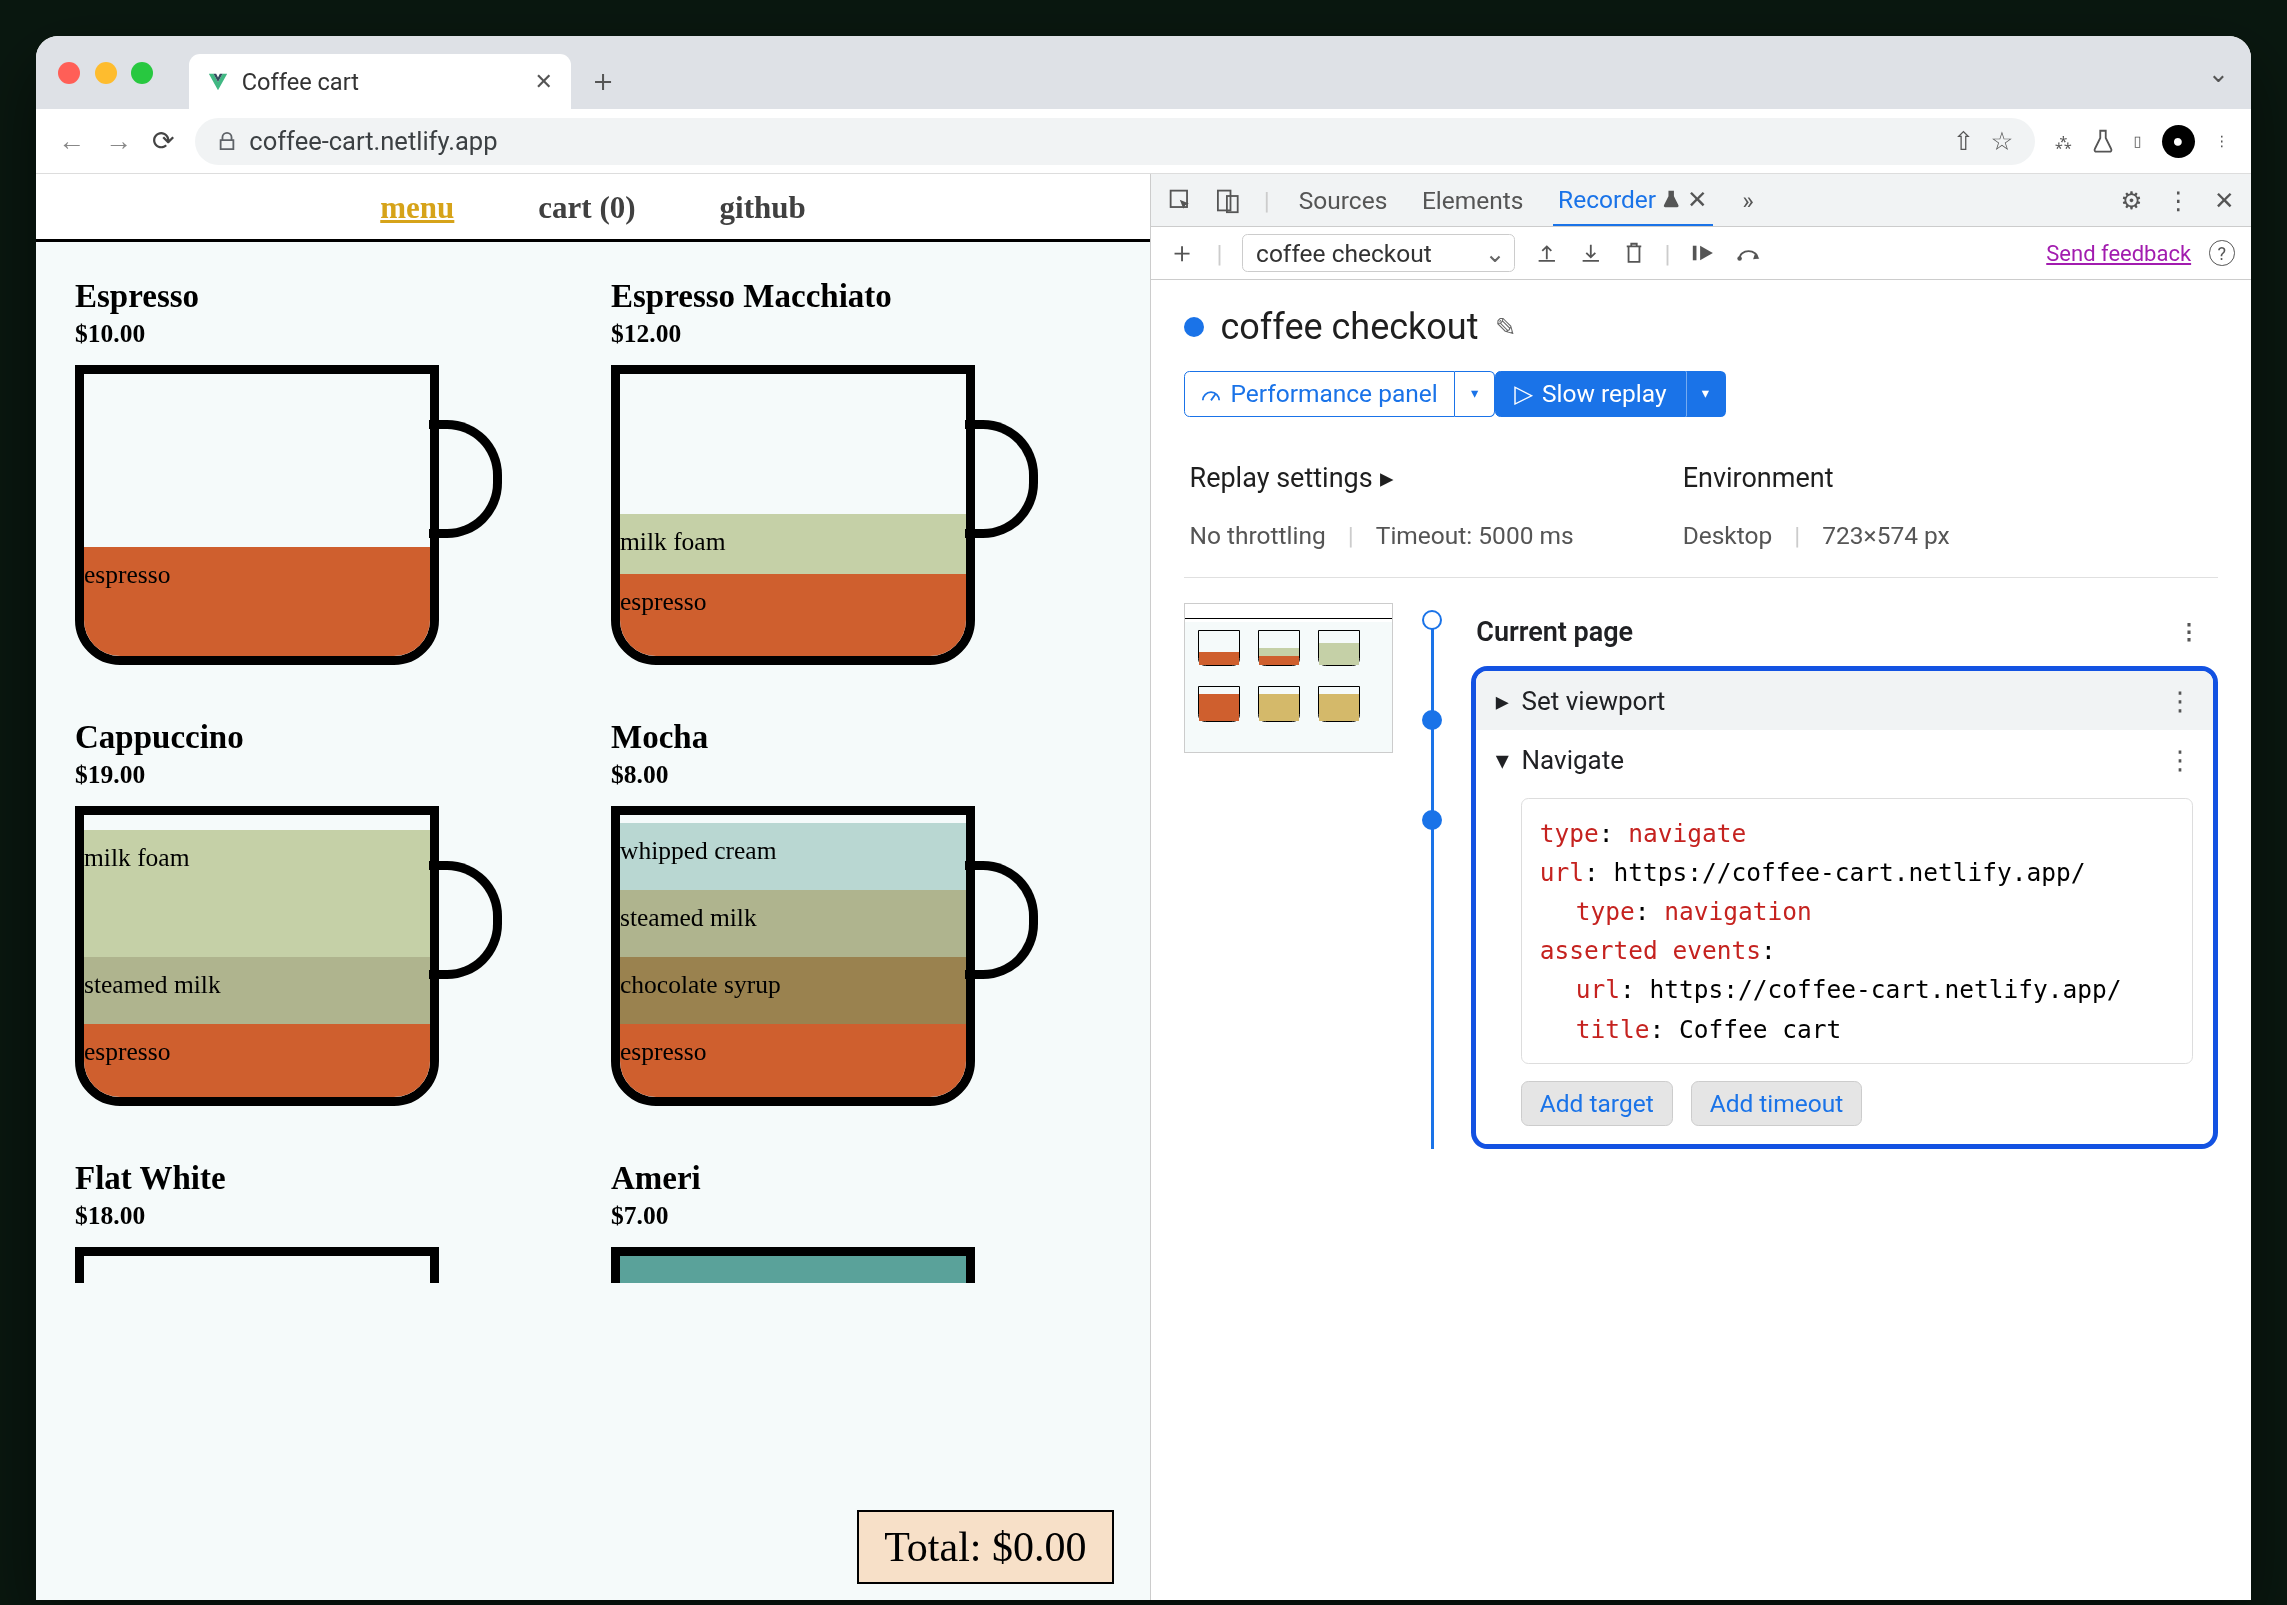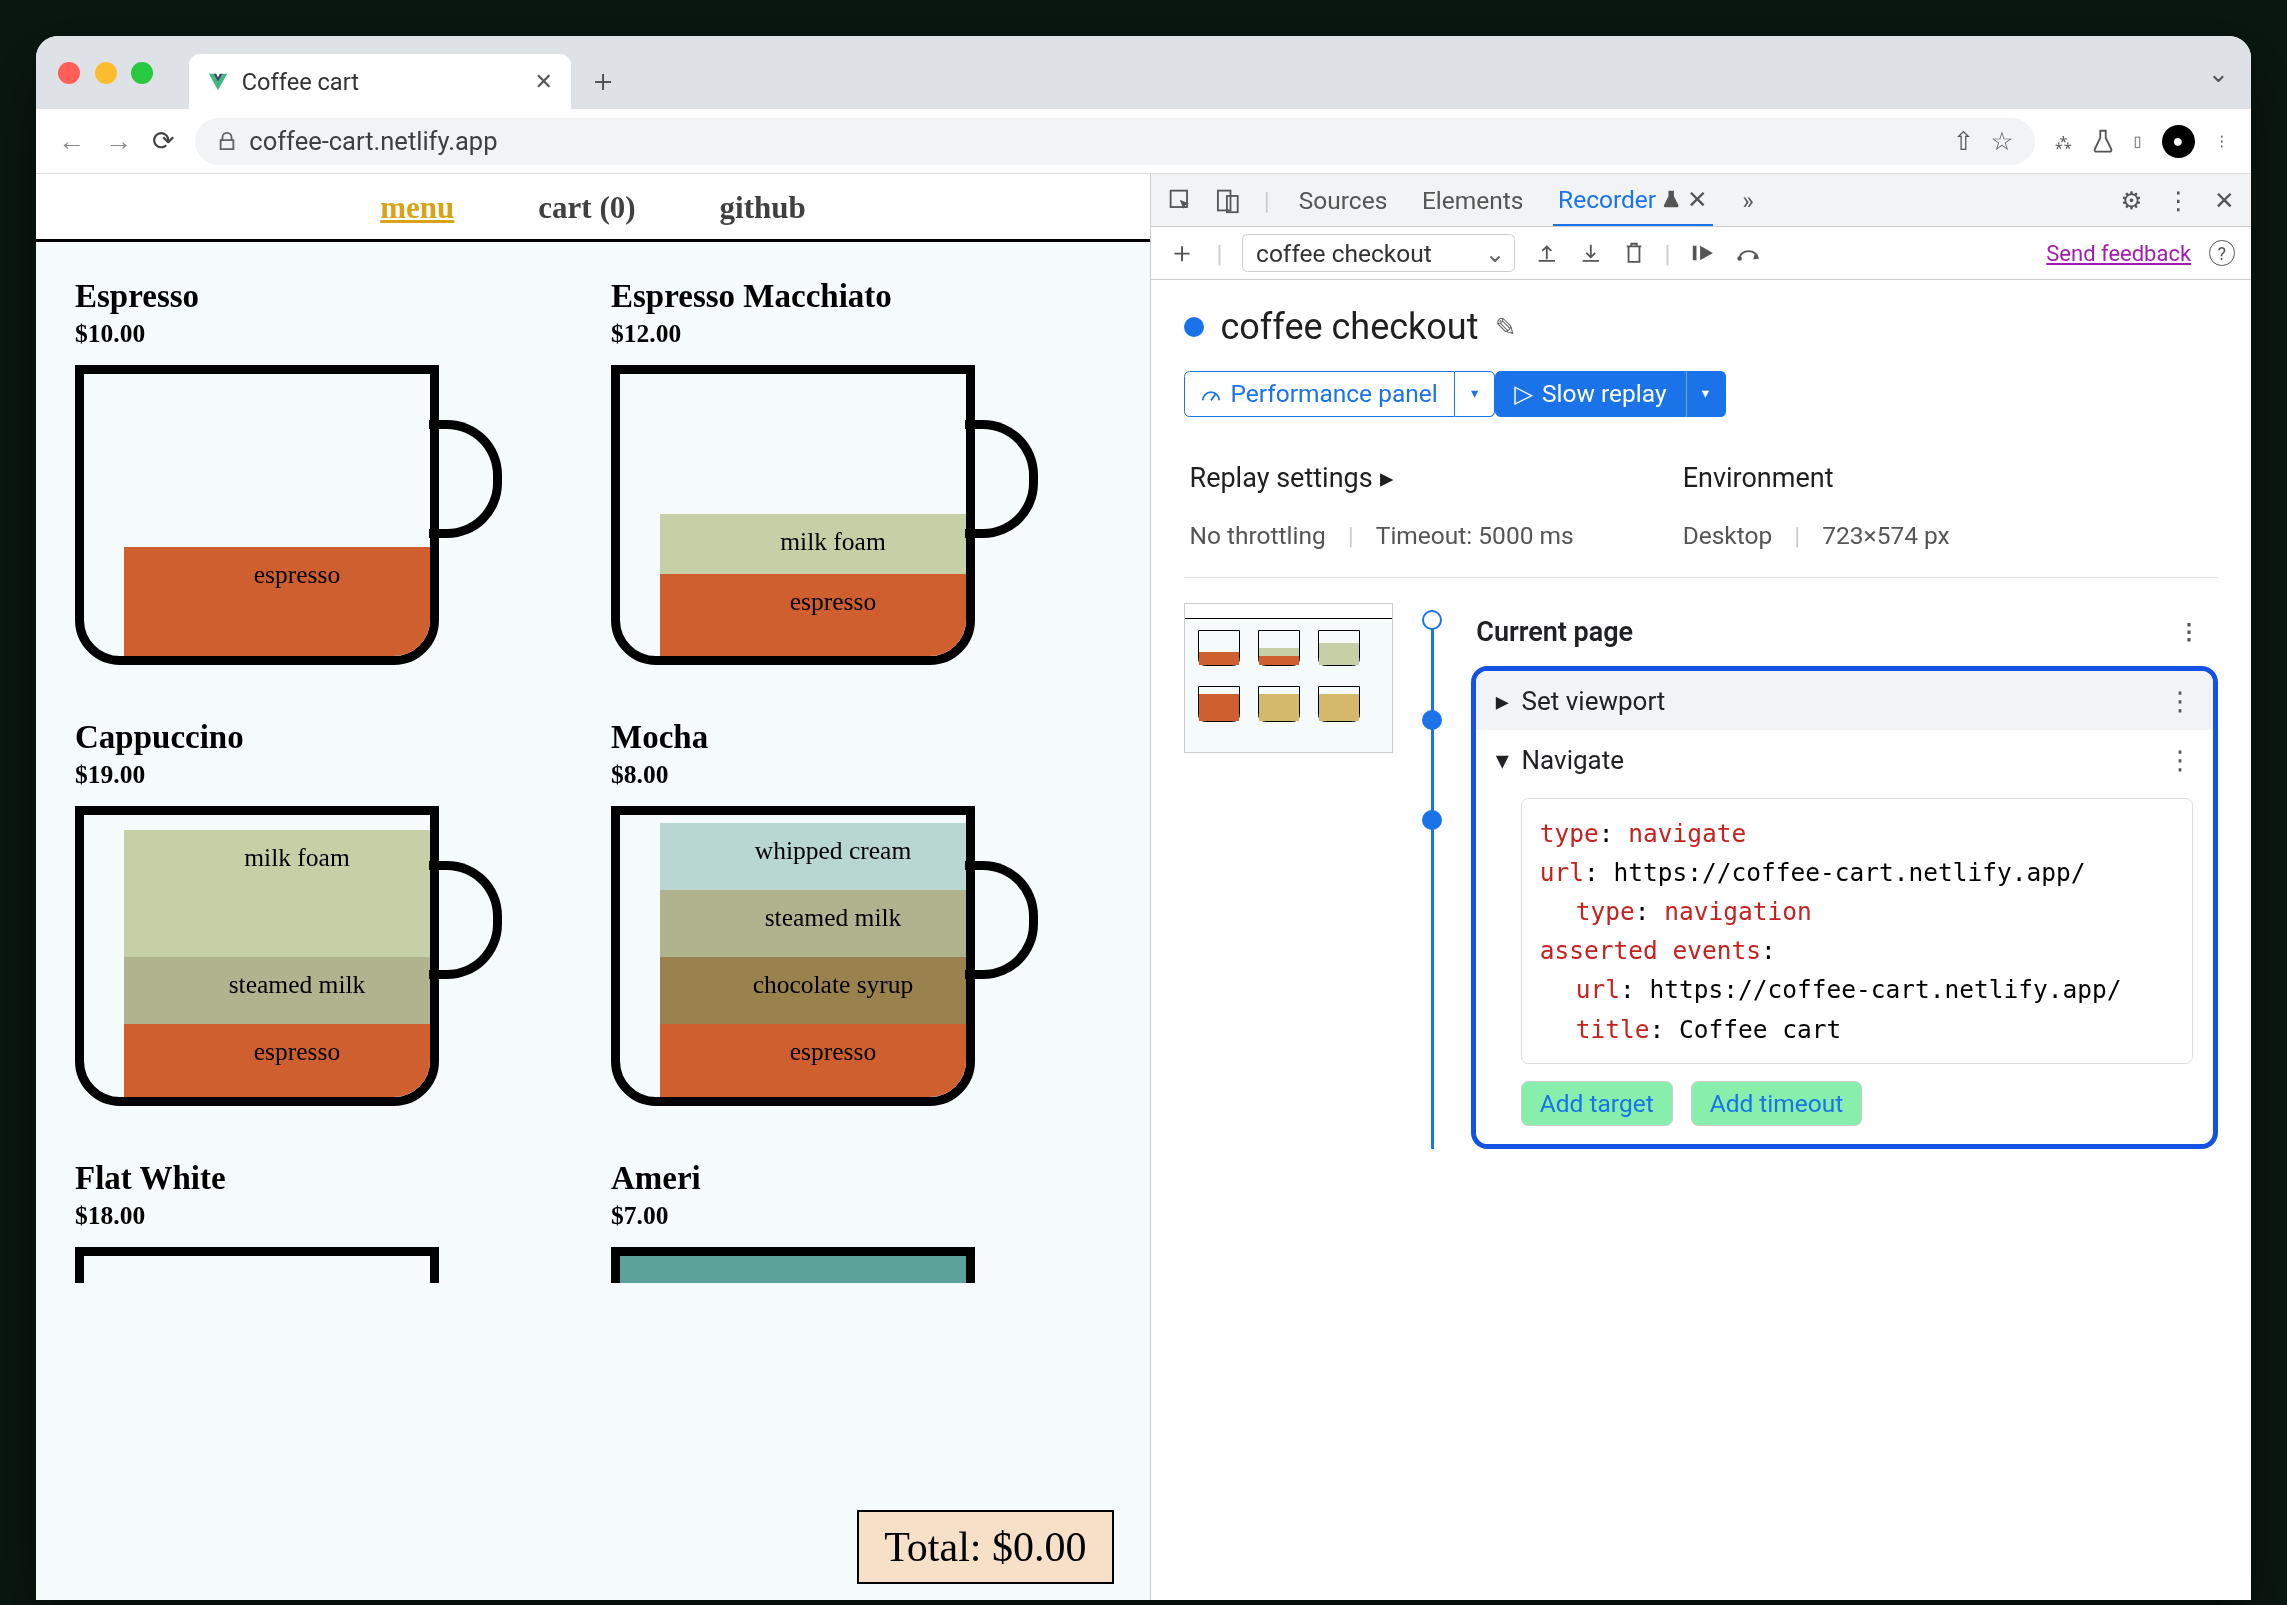--- a/index.html
+++ b/index.html
@@ -69,21 +69,21 @@
   .cup-body {
     position:absolute; left:0; top:0; width:364px; height:300px;
     border:9px solid #000; border-radius: 0 0 45px 45px;
     background:#f5fafa; overflow:hidden;
     display:flex; flex-direction:column; justify-content:flex-end;
   }
   .cup-handle {
     position:absolute; right:0; top:55px; width:73px; height:118px;
     border:9px solid #000; border-left:none; border-radius:0 55px 55px 0;
   }
-  .layer { width:100%; text-align:center; font-family: Georgia, serif; font-size:25.5px; padding:12.7px 0;margin-left:40px; }
+  .layer { width:100%; font-family: Georgia, serif; font-size:25.5px; padding:12.7px 0; }
   .l-espresso { background:#cf5f2e; color:#000; }
   .l-milkfoam { background:#c5d0a7; }
   .l-steamedmilk { background:#afb48e; }
   .l-whipped { background:#b9d7d2; }
   .l-chocolate { background:#9a824f; }
   .total-chip {
     position:absolute; right:36px; bottom:16.4px;
     background:#f7e0c8; border:2.7px solid #000; padding:11px 25.5px;
     font-family: Georgia, serif; font-size:42px;
   }
@@ -138,21 +138,21 @@
   .step-box {
     border:5.5px solid #1352e2; border-radius:16.4px; margin-top:5.5px;
     background:#fff; padding:0; overflow:hidden;
   }
   .step-row { display:flex; align-items:center; padding:14.5px 20px; font-size:26px; color:#202124; gap:12.7px; }
   .step-row.shaded { background:#f1f3f4; }
   .step-row .dots { margin-left:auto; color:#555; cursor:pointer; }
   .step-details { border:0.9px solid #ddd; border-radius:7.3px; margin:9px 20px 16.4px 45px; padding:14.5px 18px; font-family: ui-monospace, Menlo, Consolas, monospace; font-size:24.5px; color:#000; line-height:1.6; }
   .kw { color:#c5221f; }
   .step-btns { display:flex; gap:18px; padding: 0 20px 18px 45px; }
-  .chip-btn { border:0.9px solid #ccc; border-radius:7.3px; color:#1a73e8; font-size:24.5px; padding:7.3px 18px; cursor:pointer; background:#86efac; }
+  .chip-btn { border:0.9px solid #ccc; border-radius:7.3px; color:#1a73e8; font-size:24.5px; padding:7.3px 18px; cursor:pointer; background:#e5e5e5; }
   svg { display:block; }
 </style>
 </head>
 <body>
 
 <div class="window">
 
   <div class="chrome-tabs">
     <div class="traffic-lights">
       <div class="tl red"></div>

